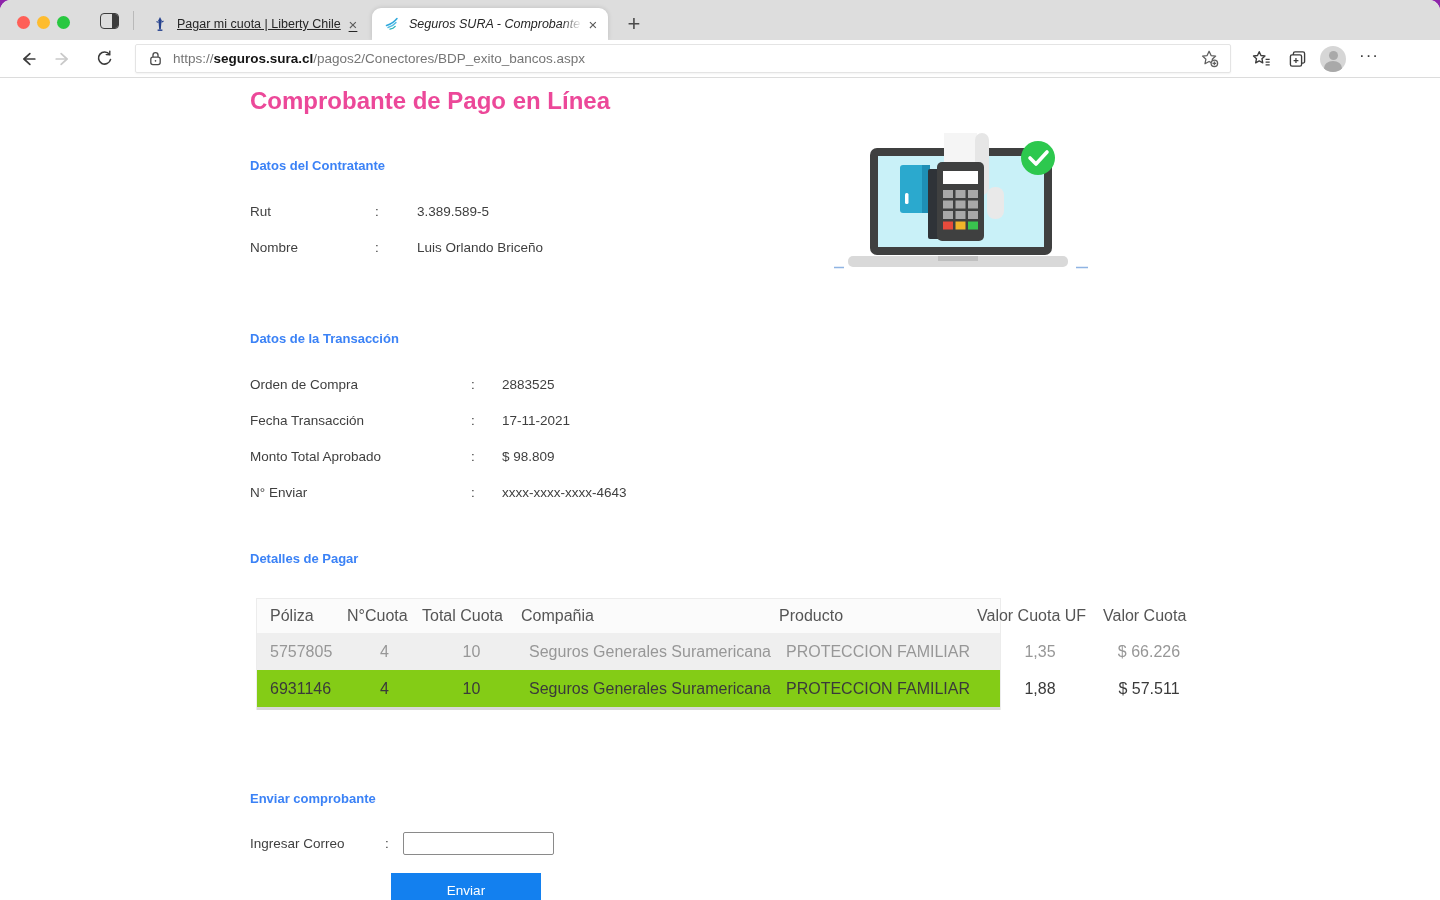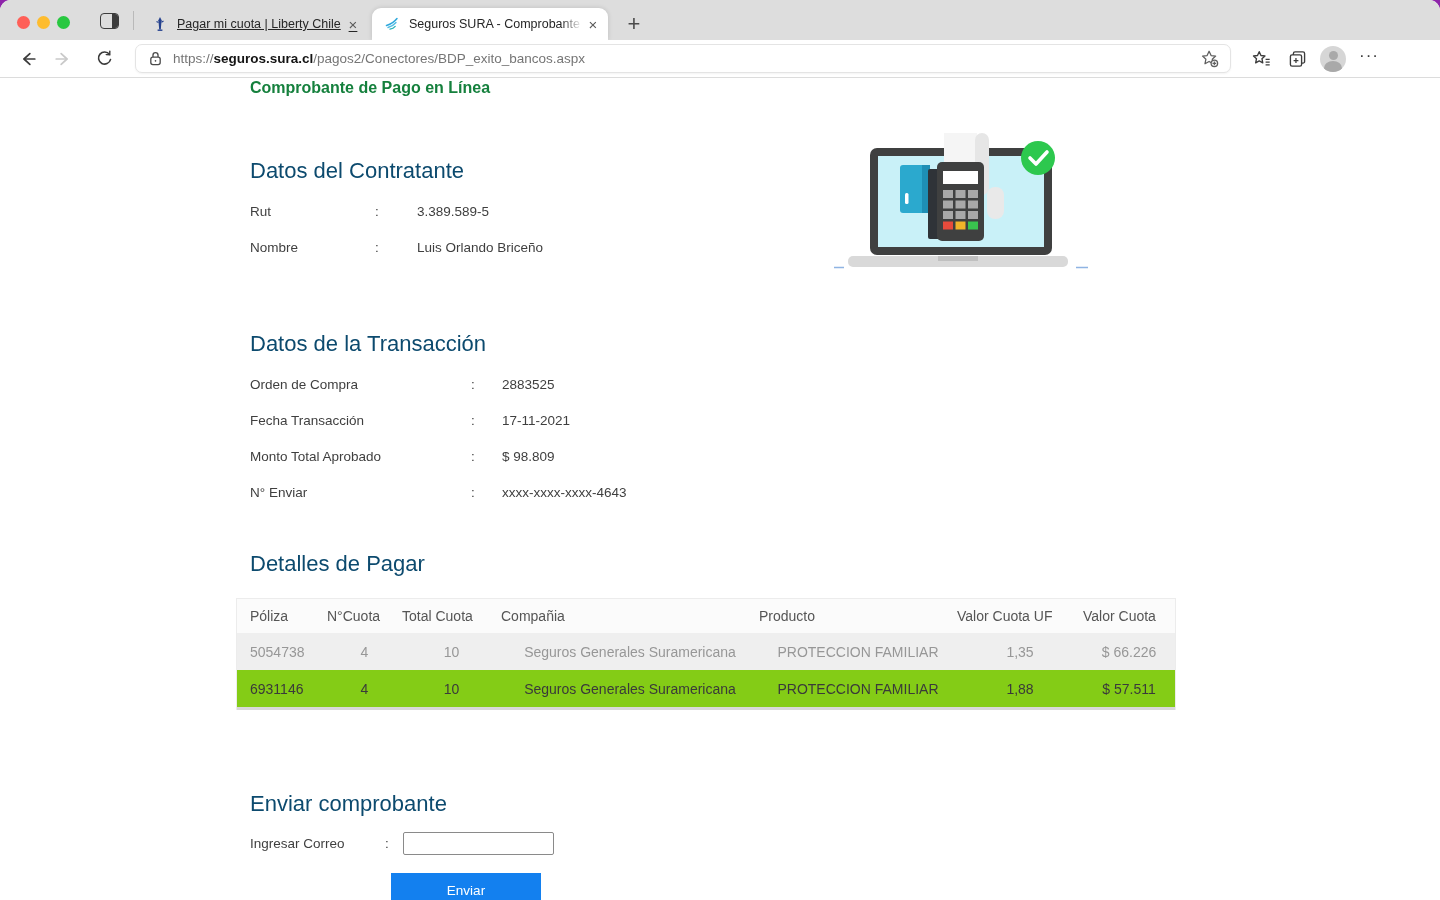--- a/index.html
+++ b/index.html
@@ -19,58 +19,58 @@
                  border:1.8px solid #3c3c3c; border-radius:4px; overflow:hidden; }
   .tab-actions::after { content:""; position:absolute; right:0; top:0; width:6px; height:100%; background:#3c3c3c; }
   .tab-sep { position:absolute; left:133px; top:11px; width:1px; height:19px; background:#b9b9b9; }
 
   .tab { position:absolute; top:8px; height:32px; display:flex; align-items:center; font-size:12.5px; color:#262626; }
   .tab.inactive { left:140px; width:228px;text-decoration:underline; }
   .tab.active  { left:372px; width:236px; background:#ffffff; border-radius:9px 9px 0 0;
                  box-shadow:0 0 5px rgba(0,0,0,.14); }
   .tab .fav { width:16px; height:16px; margin:0 9px 0 12px; flex:none; }
   .tab .title { flex:1; white-space:nowrap; overflow:hidden; }
-  .tab.active .title{ -webkit-mask-image:linear-gradient(90deg,#000 88%,transparent); mask-image:linear-gradient(90deg,#000 88%,transparent); }
+  .tab.active .title{ -webkit-mask-image:linear-gradient(90deg,#000 88%,transparent); mask-image:linear-gradient(90deg,#000 88%,transparent);font-style:italic; }
   .tab .close { width:22px; text-align:center; font-size:15px; color:#5a5a5a; margin-right:4px; cursor:default; }
   .newtab { position:absolute; left:618px; top:8px; width:32px; height:32px; display:flex;
             align-items:center; justify-content:center; font-size:22px; font-weight:300; color:#4a4a4a; }
 
   
   .toolbar { height:38px; background:#fff; border-bottom:1px solid #DCDCDC; display:flex;
              align-items:center; flex:none; position:relative; }
   .navbtn { width:34px; height:30px; display:flex; align-items:center; justify-content:center; }
   .navbtn svg { display:block; }
   .toolbar .back { margin-left:11px; }
-  .url-pill { margin-left:14px; width:1096px; height:29px; border:1px solid #E4E4E4; border-radius:7px;
+  .url-pill { margin-left:14px; width:1096px; height:29px; border:1px solid #E4E4E4; border-radius:2px;
               background:#fff; box-shadow:0 1px 2px rgba(0,0,0,.05); display:flex; align-items:center; }
   .url-pill .lock { margin:0 10px 0 12px; }
   .url { font-size:13.5px; white-space:nowrap; overflow:hidden; flex:1; }
   .url .dim { color:#757575; }
   .url .domain { color:#141414; font-weight:700; }
   .pill-staradd { margin-right:10px; }
   .tb-icon { width:36px; height:30px; display:flex; align-items:center; justify-content:center; }
   .avatar { width:26px; height:26px; border-radius:50%; background:#D6D6D6; position:relative; overflow:hidden; }
   .avatar .head { position:absolute; left:8.5px; top:5px; width:9px; height:9px; border-radius:50%; background:#A9A9A9; }
   .avatar .body { position:absolute; left:4px; top:15px; width:18px; height:14px; border-radius:50%; background:#A9A9A9; }
   .more { font-size:17px; letter-spacing:1px; color:#3c3c3c; padding-bottom:6px; }
 
   
   .content { position:relative; flex:1; background:#fff; overflow:hidden; }
-  .h1 { position:absolute; left:250px; top:1px; font-size:16px; font-weight:700; color:#15803d; }
-  .h2 { position:absolute; left:250px; font-size:22px; font-weight:400; color:#0c4a6e; }
+  .h1 { position:absolute; left:250px; top:9px; font-size:24px; font-weight:700; color:#ec4899; }
+  .h2 { position:absolute; left:250px; font-size:13px; font-weight:700; color:#3b82f6; }
   .info-rows { position:absolute; left:250px; }
   .irow { display:grid; align-items:center; height:36px; font-size:13.5px; color:#3F3F3F; }
   .irow.c1 { grid-template-columns:125px 42px auto; }
   .irow.c2 { grid-template-columns:221px 31px auto; }
 
   .illus { position:absolute; left:820px; top:47px; }
 
   
-  .paytable { position:absolute; left:236px; top:520px; width:940px;
-              border:1px solid #ECECEC; border-bottom:none; font-size:14px; }
+  .paytable { position:absolute; left:256px; top:520px; width:745px;
+              border:1px solid #ECECEC; border-bottom:none; font-size:16px; }
   .trow { display:grid; grid-template-columns:90px 75px 99px 258px 198px 126px 92px; align-items:center; }
   .trow.head { height:34px; background:#FBFBFB; color:#555; }
   .trow.r0 { height:37px; background:#EFEFEF; color:#979797; }
   .trow.r1 { height:37px; background:#84cc16; color:#3A3A3A; }
   .trow > div { text-align:center; overflow:hidden; white-space:nowrap; }
   .trow > div:first-child { text-align:left; padding-left:13px; }
   .trow.head > div { text-align:left; }
   .tbl-bottom { height:3px; background:#D8D8D8; }
 
   
@@ -262,21 +262,21 @@
       <div class="trow head">
         <div>Póliza</div>
         <div>N°Cuota</div>
         <div>Total Cuota</div>
         <div>Compañia</div>
         <div>Producto</div>
         <div>Valor Cuota UF</div>
         <div>Valor Cuota</div>
       </div>
       <div class="trow r0">
-        <div>5054738</div>
+        <div>5757805</div>
         <div>4</div>
         <div>10</div>
         <div>Seguros Generales Suramericana</div>
         <div>PROTECCION FAMILIAR</div>
         <div>1,35</div>
         <div>$ 66.226</div>
       </div>
       <div class="trow r1">
         <div>6931146</div>
         <div>4</div>

